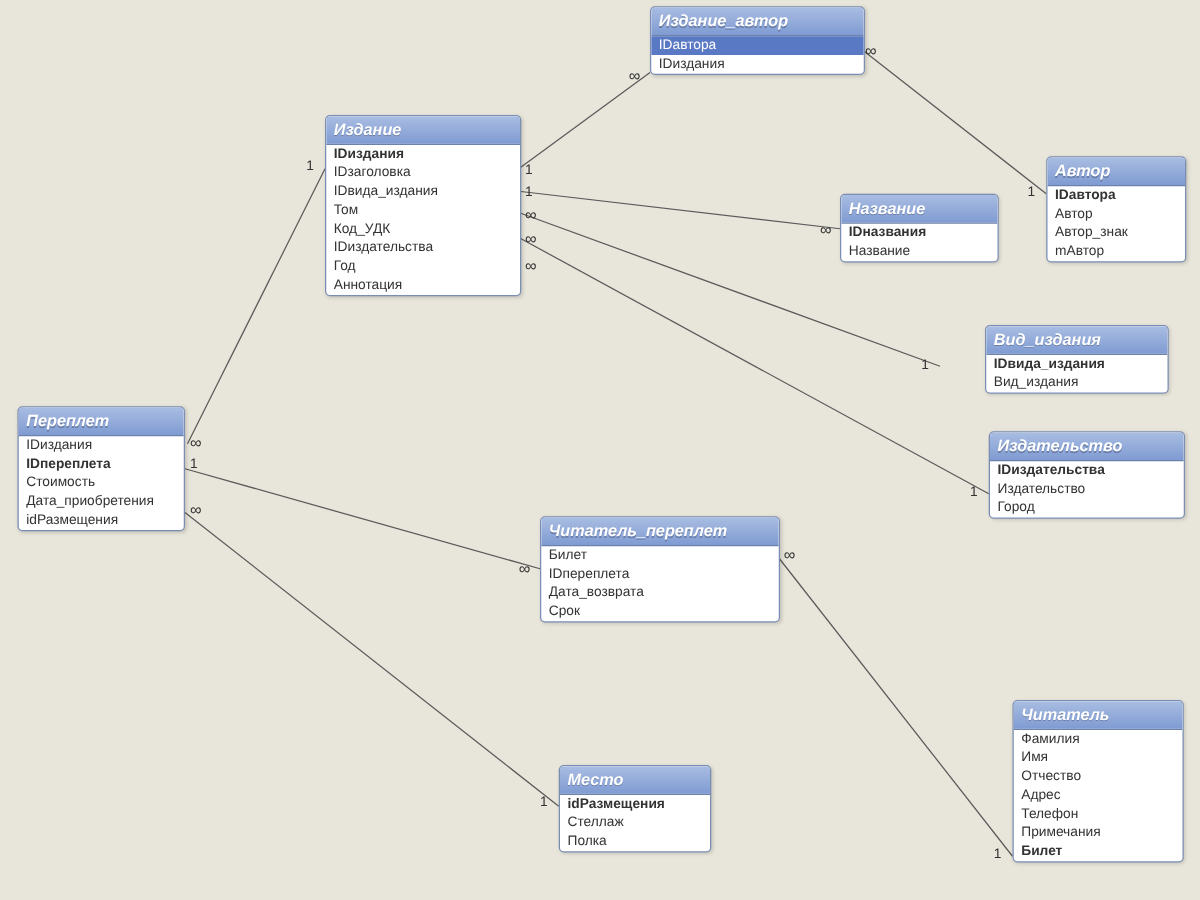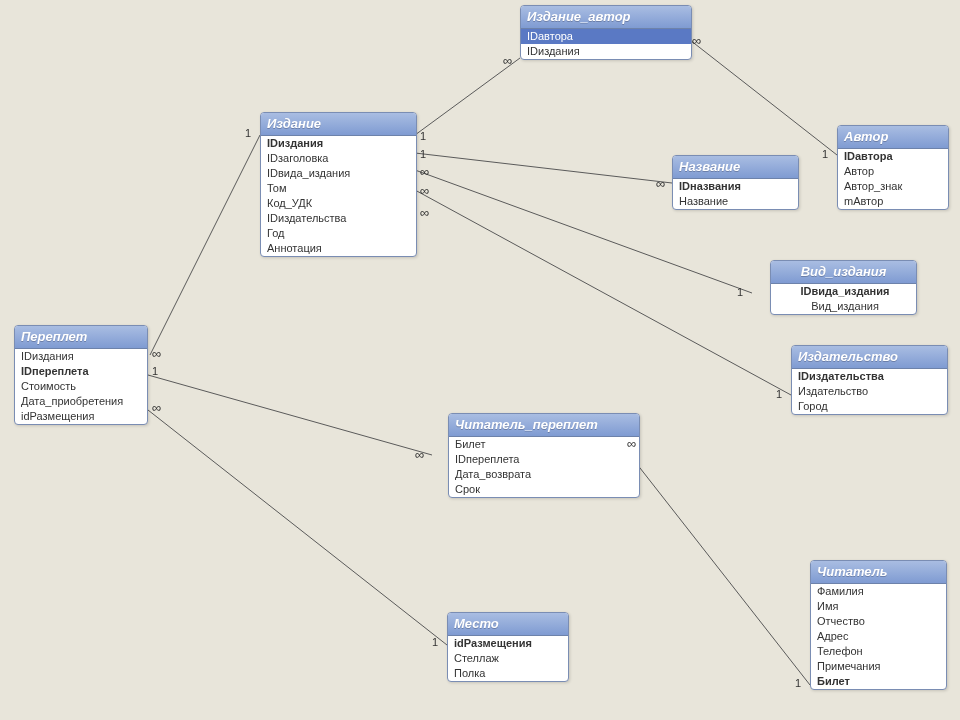--- a/index.html
+++ b/index.html
@@ -100,21 +100,21 @@
     <div class="title">Переплет</div>
     <ul>
       <li>IDиздания</li>
       <li class="pk">IDпереплета</li>
       <li>Стоимость</li>
       <li>Дата_приобретения</li>
       <li>idРазмещения</li>
     </ul>
   </div>
 
-  <div class="entity" style="left:260px; top:112px; width:155px;">
+  <div class="entity" style="left:260px; top:92px; width:155px;">
     <div class="title">Издание</div>
     <ul>
       <li class="pk">IDиздания</li>
       <li>IDзаголовка</li>
       <li>IDвида_издания</li>
       <li>Том</li>
       <li>Код_УДК</li>
       <li>IDиздательства</li>
       <li>Год</li>
       <li>Аннотация</li>
@@ -140,38 +140,38 @@
   </div>
 
   <div class="entity" style="left:672px; top:155px; width:125px;">
     <div class="title">Название</div>
     <ul>
       <li class="pk">IDназвания</li>
       <li>Название</li>
     </ul>
   </div>
 
-  <div class="entity" style="left:770px; top:260px; width:145px;text-align:center;">
+  <div class="entity" style="left:788px; top:260px; width:145px;">
     <div class="title">Вид_издания</div>
     <ul>
       <li class="pk">IDвида_издания</li>
       <li>Вид_издания</li>
     </ul>
   </div>
 
   <div class="entity" style="left:791px; top:345px; width:155px;">
     <div class="title">Издательство</div>
     <ul>
       <li class="pk">IDиздательства</li>
       <li>Издательство</li>
       <li>Город</li>
     </ul>
   </div>
 
-  <div class="entity" style="left:448px; top:413px; width:190px;">
+  <div class="entity" style="left:432px; top:413px; width:190px;">
     <div class="title">Читатель_переплет</div>
     <ul>
       <li>Билет</li>
       <li>IDпереплета</li>
       <li>Дата_возврата</li>
       <li>Срок</li>
     </ul>
   </div>
 
   <div class="entity" style="left:447px; top:612px; width:120px;">

